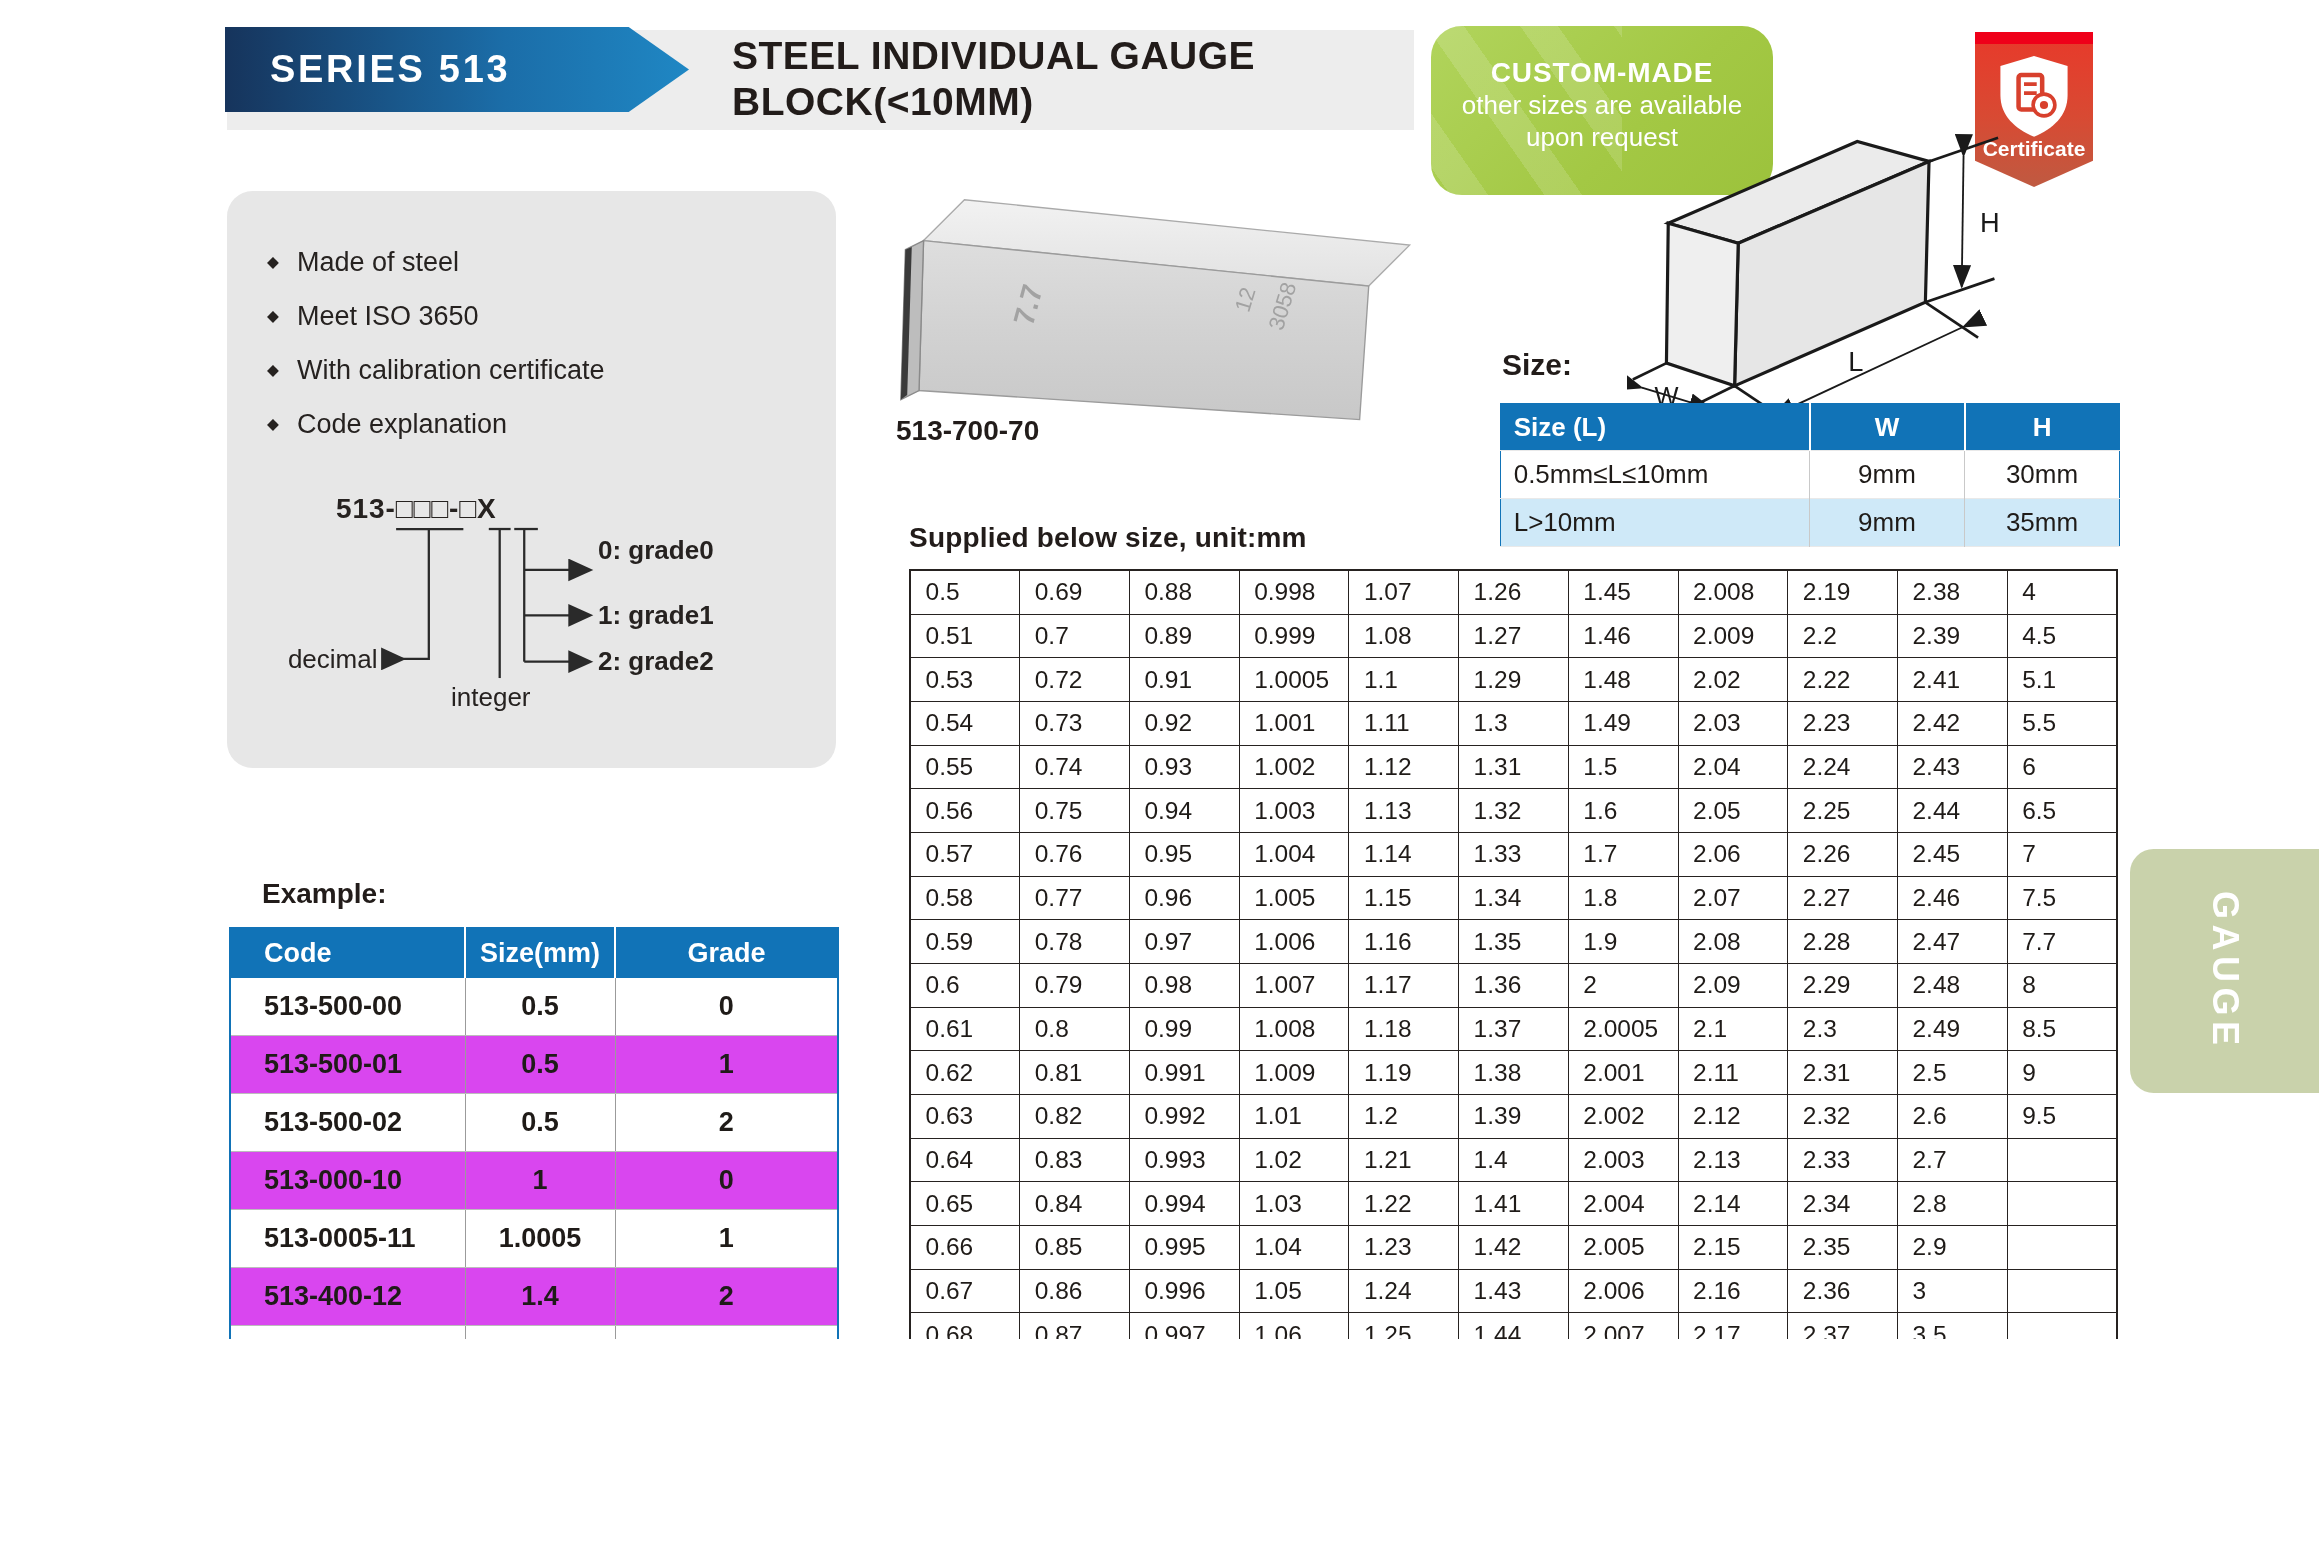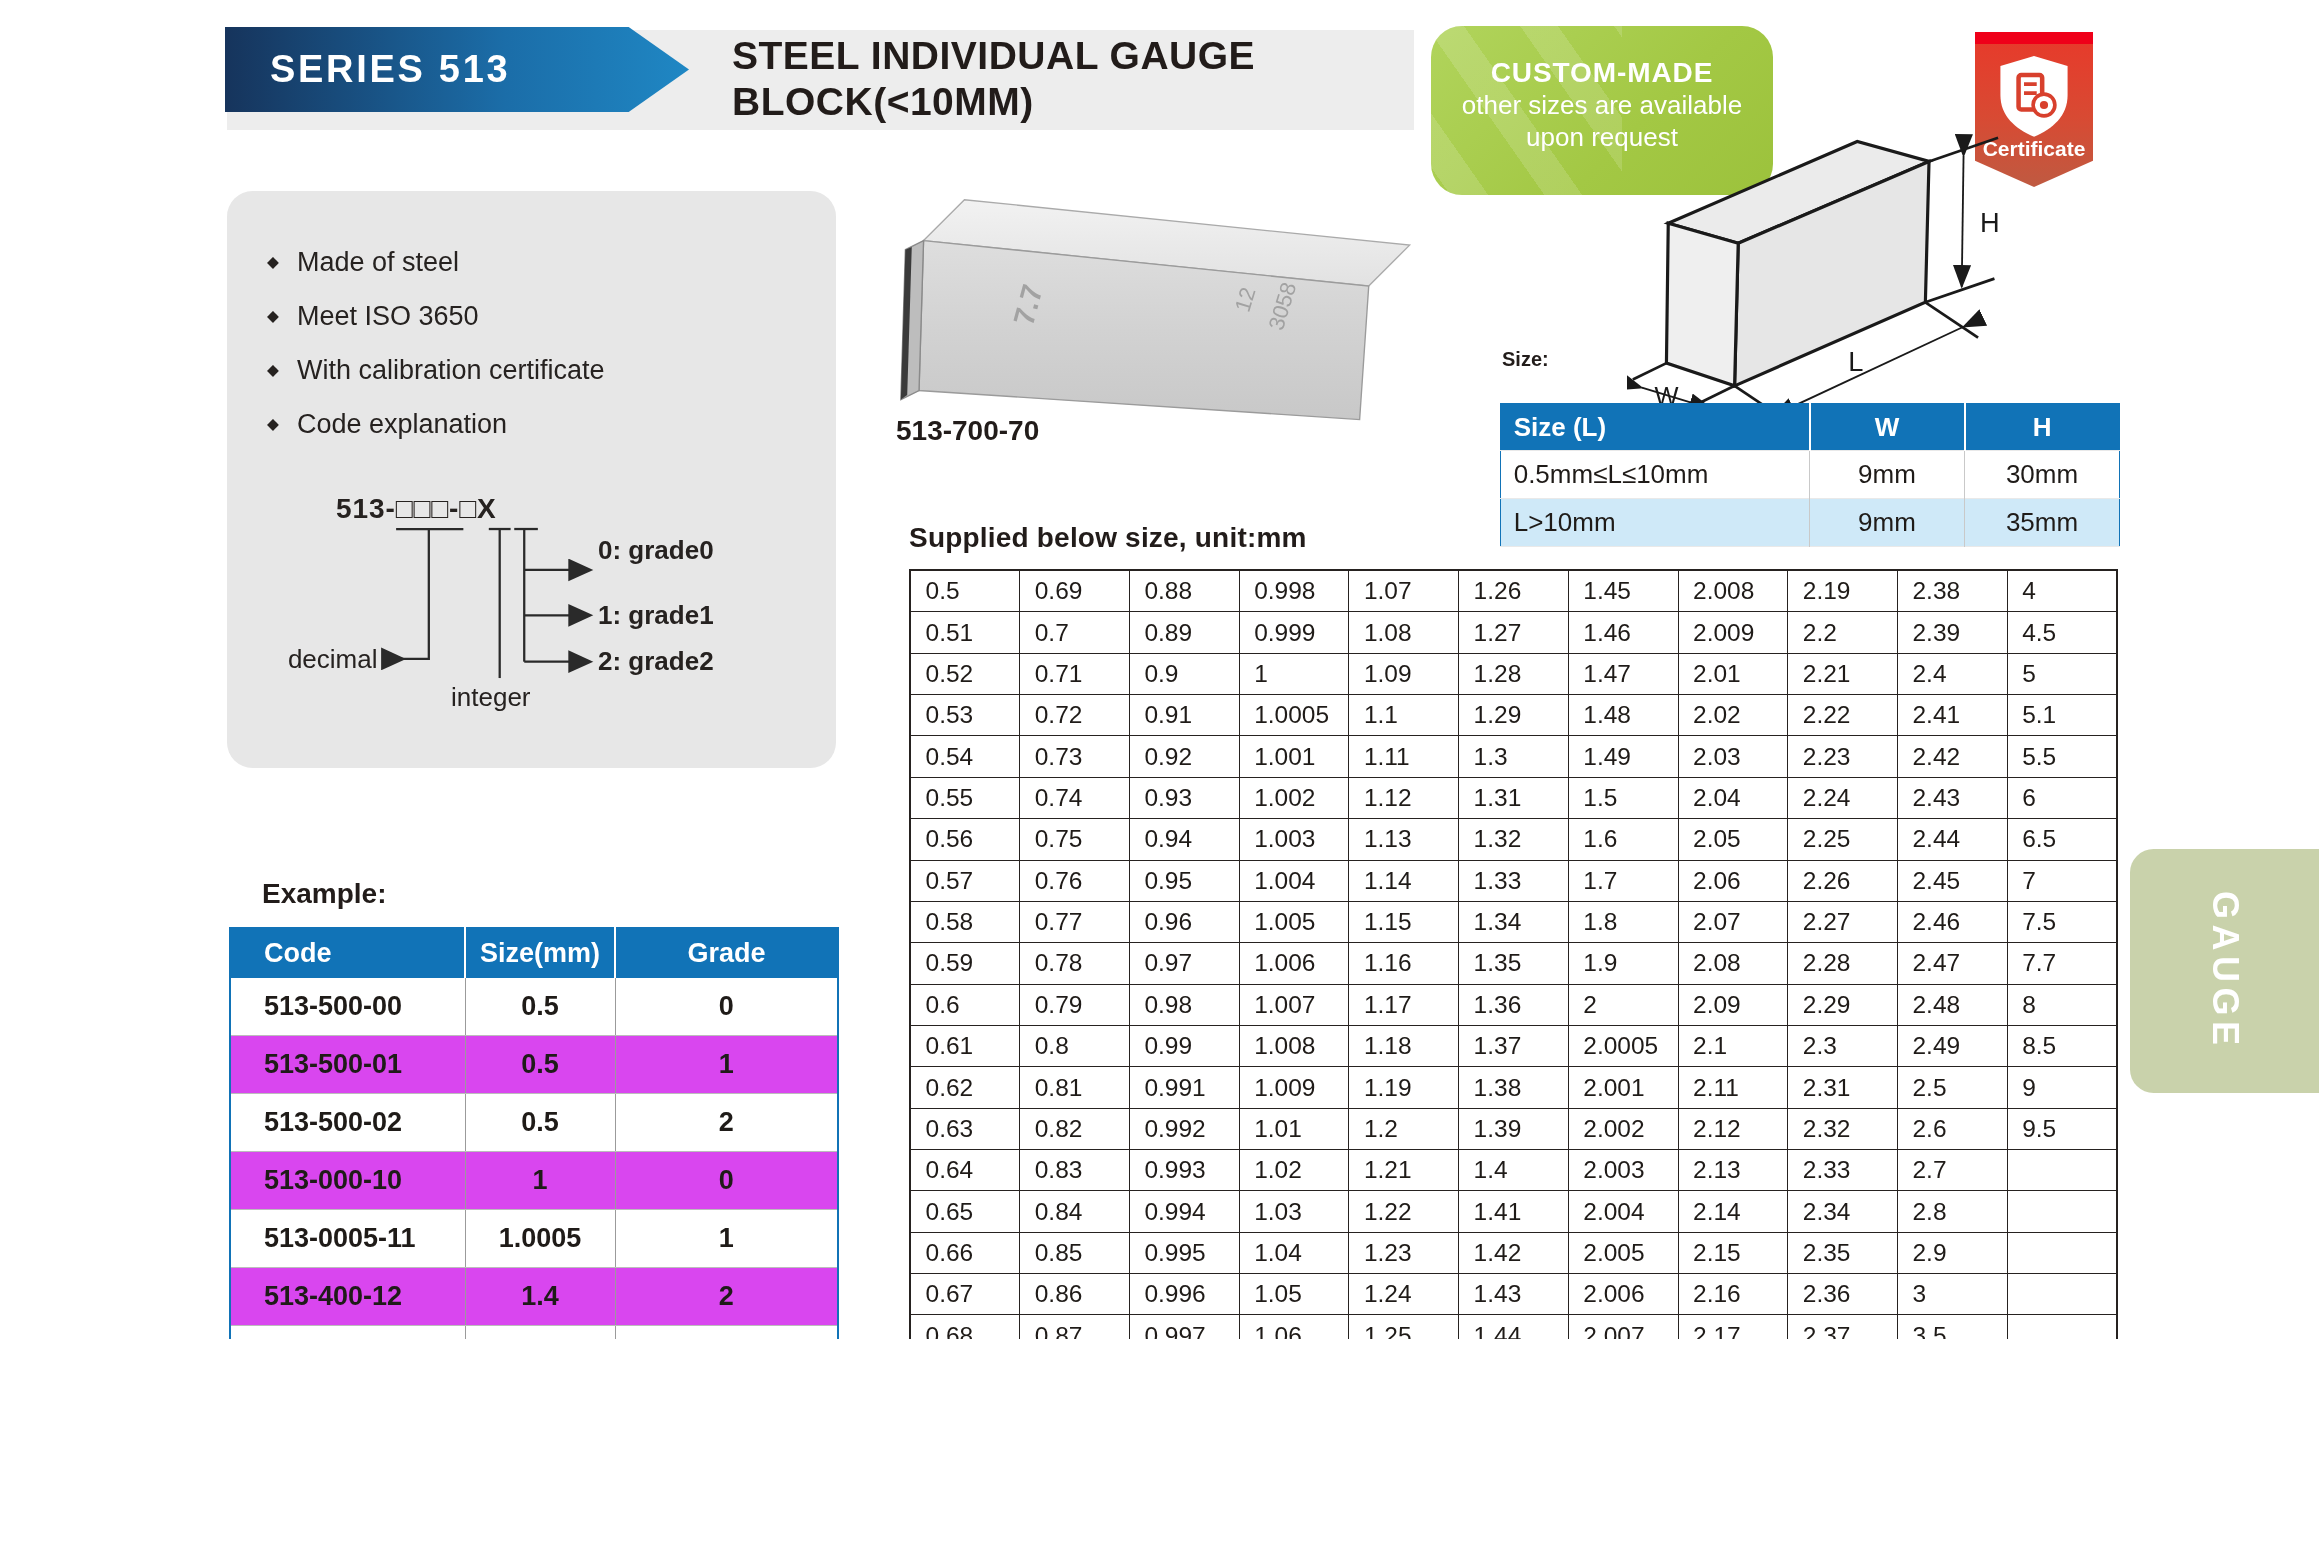--- a/index.html
+++ b/index.html
@@ -40,21 +40,21 @@
   .bullet{font-size:15.5px;margin-right:18px;color:#262220;}
   .code-string{position:absolute;left:109px;top:302px;font-size:28px;font-weight:bold;color:#262220;letter-spacing:0.9px;}
   .lbl-decimal{position:absolute;left:25.5px;top:453px;width:125px;text-align:right;font-size:26px;color:#262220;}
   .lbl-integer{position:absolute;left:224px;top:491px;font-size:26px;color:#262220;}
   .grade-lbl{position:absolute;left:371px;font-size:26px;font-weight:bold;color:#262220;}
 
   
   .caption{left:896px;top:415px;width:523px;text-align:left;font-size:28px;font-weight:bold;color:#221c1a;}
 
   
-  .size-label{left:1502px;top:348px;font-size:20px;font-weight:bold;color:#221c1a;}
+  .size-label{left:1502px;top:348px;font-size:30px;font-weight:bold;color:#221c1a;}
   table{border-spacing:0;}
   .size-table{left:1500px;top:403px;width:618px;height:136px;border-collapse:collapse;table-layout:fixed;}
   .size-table th{background:#1173b7;color:#fff;font-size:26px;font-weight:bold;height:44px;border-right:2.7px solid #fff;}
   .size-table th:first-child{text-align:left;padding-left:12.7px;}
   .size-table th:last-child{border-right:none;}
   .size-table td{font-size:26px;color:#1f1b18;height:45px;text-align:center;border-right:1.8px solid #c9c9c9;}
   .size-table td:first-child{text-align:left;padding-left:12.7px;}
   .size-table td:last-child{border-right:none;}
   .size-table tr.alt td{background:#cfe9f8;}
   .size-table{border:1.8px solid #1173b7;}
@@ -272,33 +272,20 @@
           <td>0.999</td>
           <td>1.08</td>
           <td>1.27</td>
           <td>1.46</td>
           <td>2.009</td>
           <td>2.2</td>
           <td>2.39</td>
           <td>4.5</td>
         </tr>
         <tr>
-          <td>0.52</td>
-          <td>0.71</td>
-          <td>0.9</td>
-          <td>1</td>
-          <td>1.09</td>
-          <td>1.28</td>
-          <td>1.47</td>
-          <td>2.01</td>
-          <td>2.21</td>
-          <td>2.4</td>
-          <td>5</td>
-        </tr>
-        <tr>
           <td>0.53</td>
           <td>0.72</td>
           <td>0.91</td>
           <td>1.0005</td>
           <td>1.1</td>
           <td>1.29</td>
           <td>1.48</td>
           <td>2.02</td>
           <td>2.22</td>
           <td>2.41</td>

